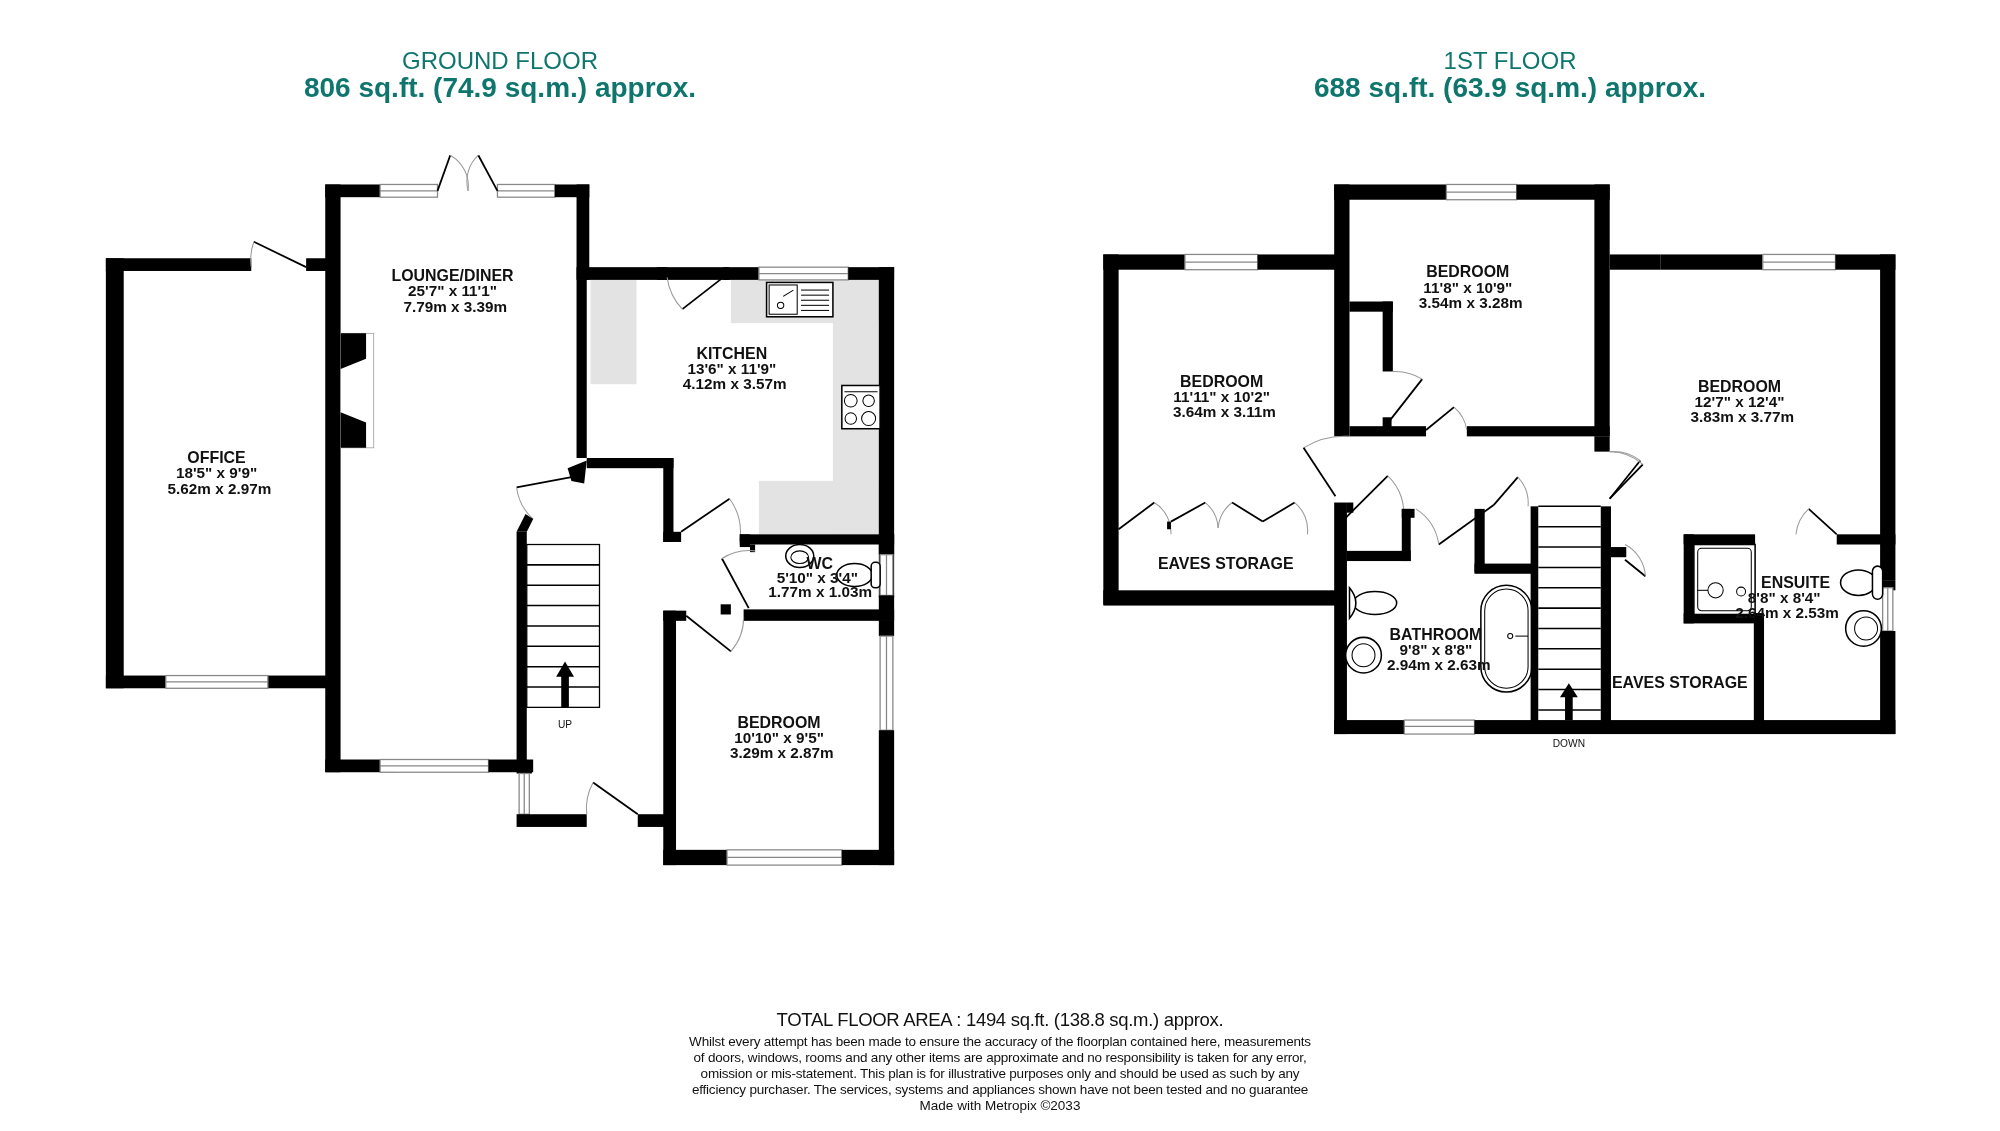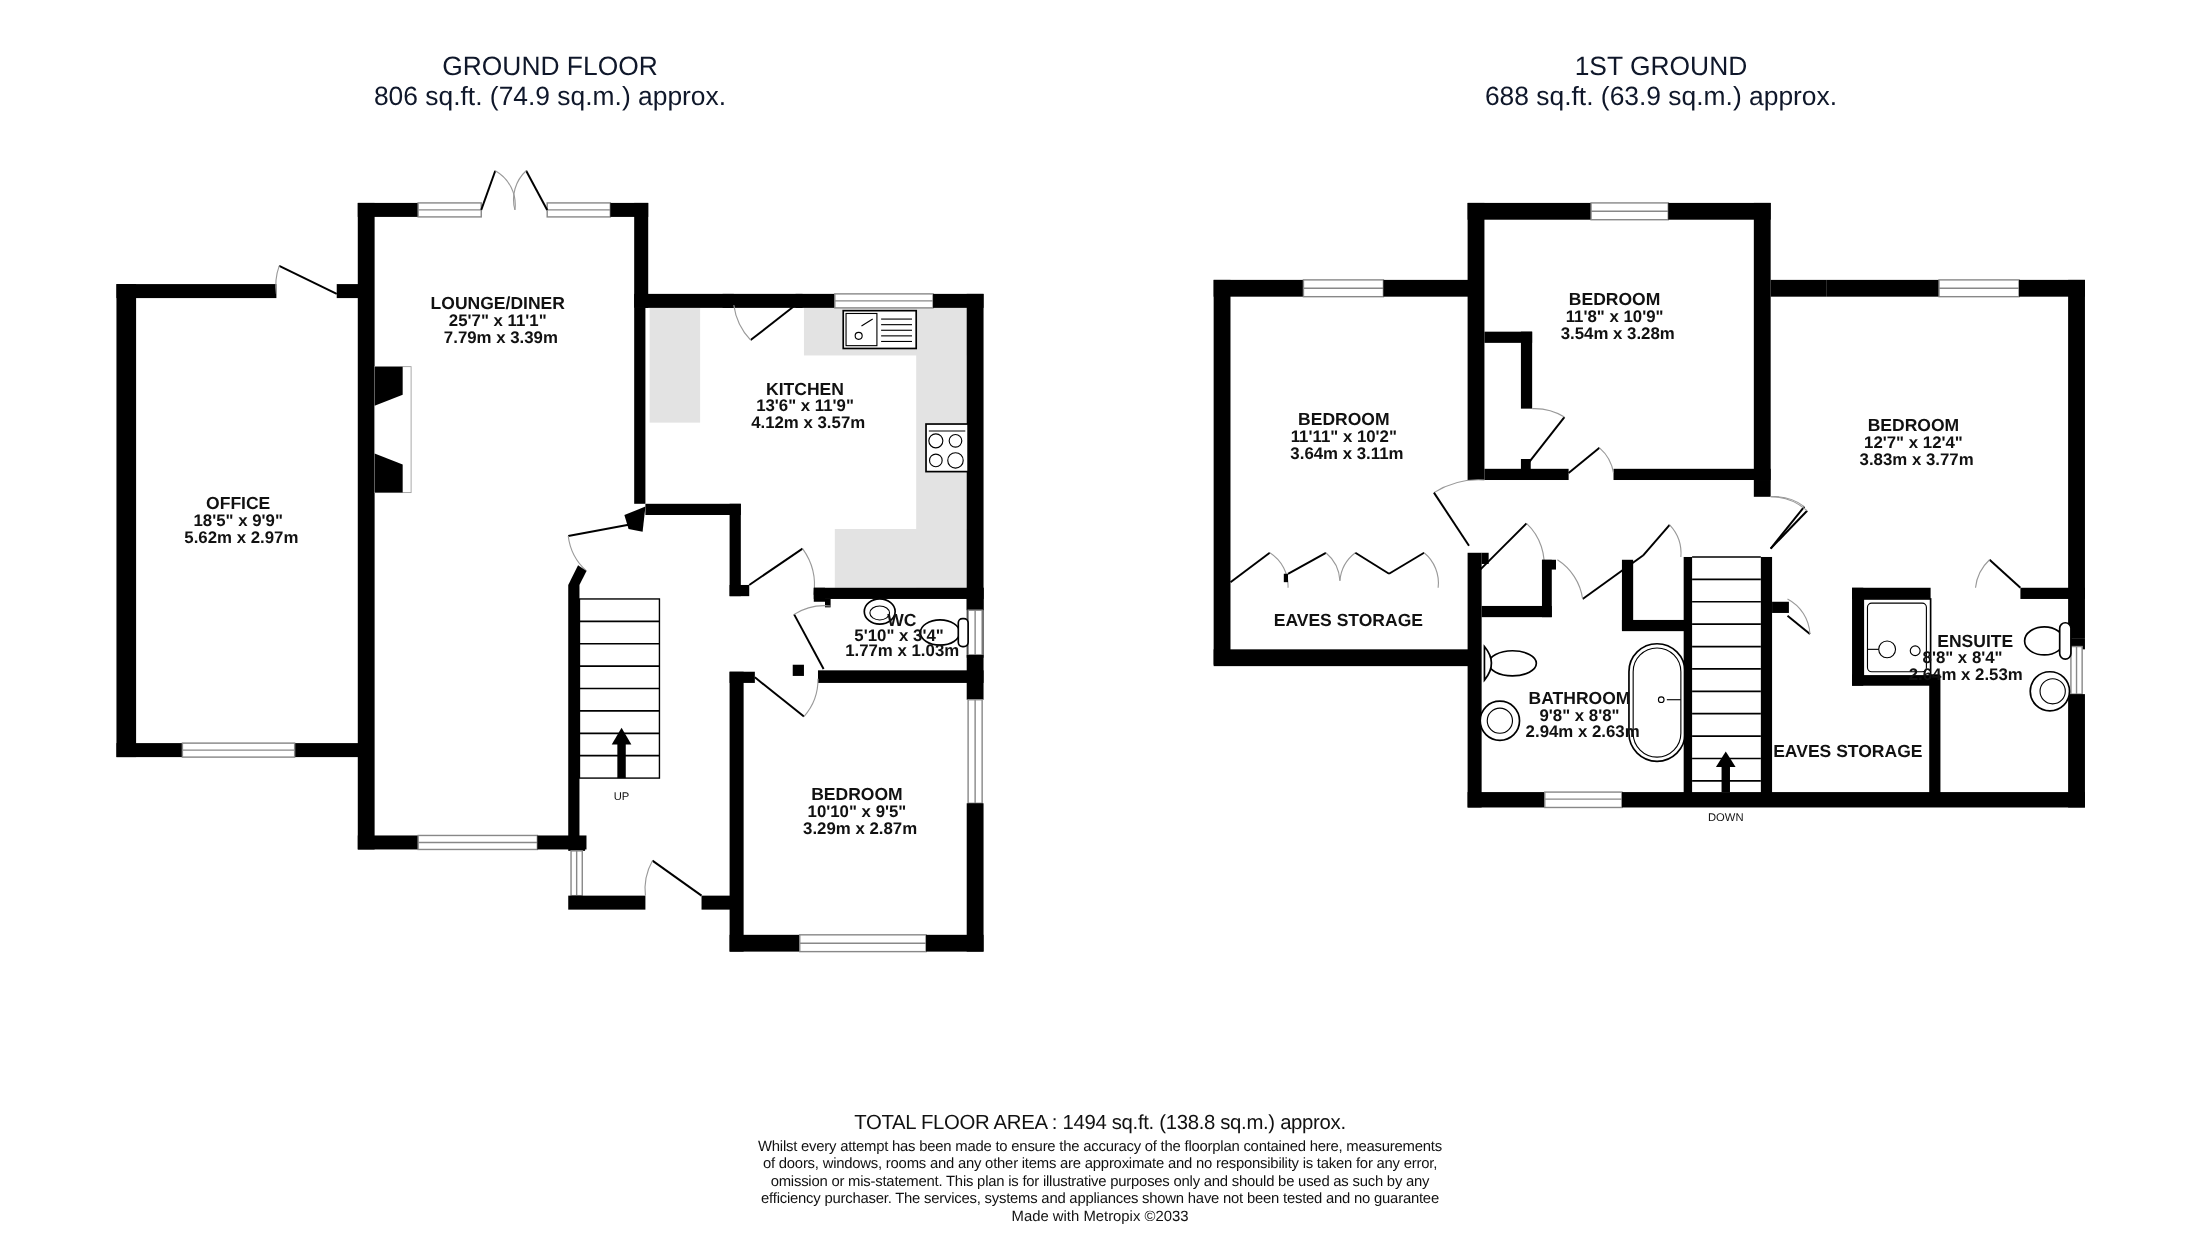--- a/index.html
+++ b/index.html
@@ -1,20 +1,20 @@
 <!DOCTYPE html>
 <html><head>
   <meta charset="utf-8">
   <style>
     html, body { margin: 0; padding: 0; background: #ffffff; }
     body { width: 2000px; height: 1131px; overflow: hidden; position: relative; font-family: "Liberation Sans", sans-serif; color: #111; }
     #plan { position: absolute; left: 0; top: 0; width: 2000px; height: 1131px; }
-    .floor-title { position: absolute; text-align: center; font-family: "Liberation Sans", sans-serif; color: #0f172a; }
+    .floor-title { position: absolute; text-align: center; font-family: "Liberation Sans", sans-serif; color: #0f766e; }
     .floor-title .name { font-size: 24px; line-height: 27px; }
-    .floor-title .area { font-size: 24px; line-height: 27px; }
+    .floor-title .area { font-size: 28px; line-height: 27px; font-weight: bold; }
     #ground-title { left: 260px; top: 47px; width: 480px; }
     #first-title { left: 1270px; top: 47px; width: 480px; }
     .room-label { font-family: "Liberation Sans", sans-serif; font-weight: bold; fill: #111; text-anchor: middle; }
     .room-label .nm { font-size: 12.5px; }
     .room-label .dm { font-size: 12px; }
     .small-label { font-family: "Liberation Sans", sans-serif; font-size: 8px; fill: #111; text-anchor: middle; }
     .wall { fill: #000; }
     .win { fill: #fff; stroke: #888; stroke-width: 1; }
     .door-leaf { stroke: #000; stroke-width: 1.4; fill: none; }
     .door-arc { stroke: #999; stroke-width: 0.8; fill: none; }
@@ -29,21 +29,21 @@
   </style>
 </head>
 <body>
 
 <div id="ground-title" class="floor-title">
   <div class="name">GROUND FLOOR</div>
   <div class="area">806 sq.ft. (74.9 sq.m.) approx.</div>
 </div>
 
 <div id="first-title" class="floor-title">
-  <div class="name">1ST GROUND</div>
+  <div class="name">1ST FLOOR</div>
   <div class="area">688 sq.ft. (63.9 sq.m.) approx.</div>
 </div>
 
 <svg id="plan" viewBox="0 0 1568 889" preserveAspectRatio="none">
 
   <g>
 
     <g>
       <rect class="counter" x="463" y="220" width="36" height="82"></rect>
       <rect class="counter" x="573" y="220" width="116" height="34"></rect>

